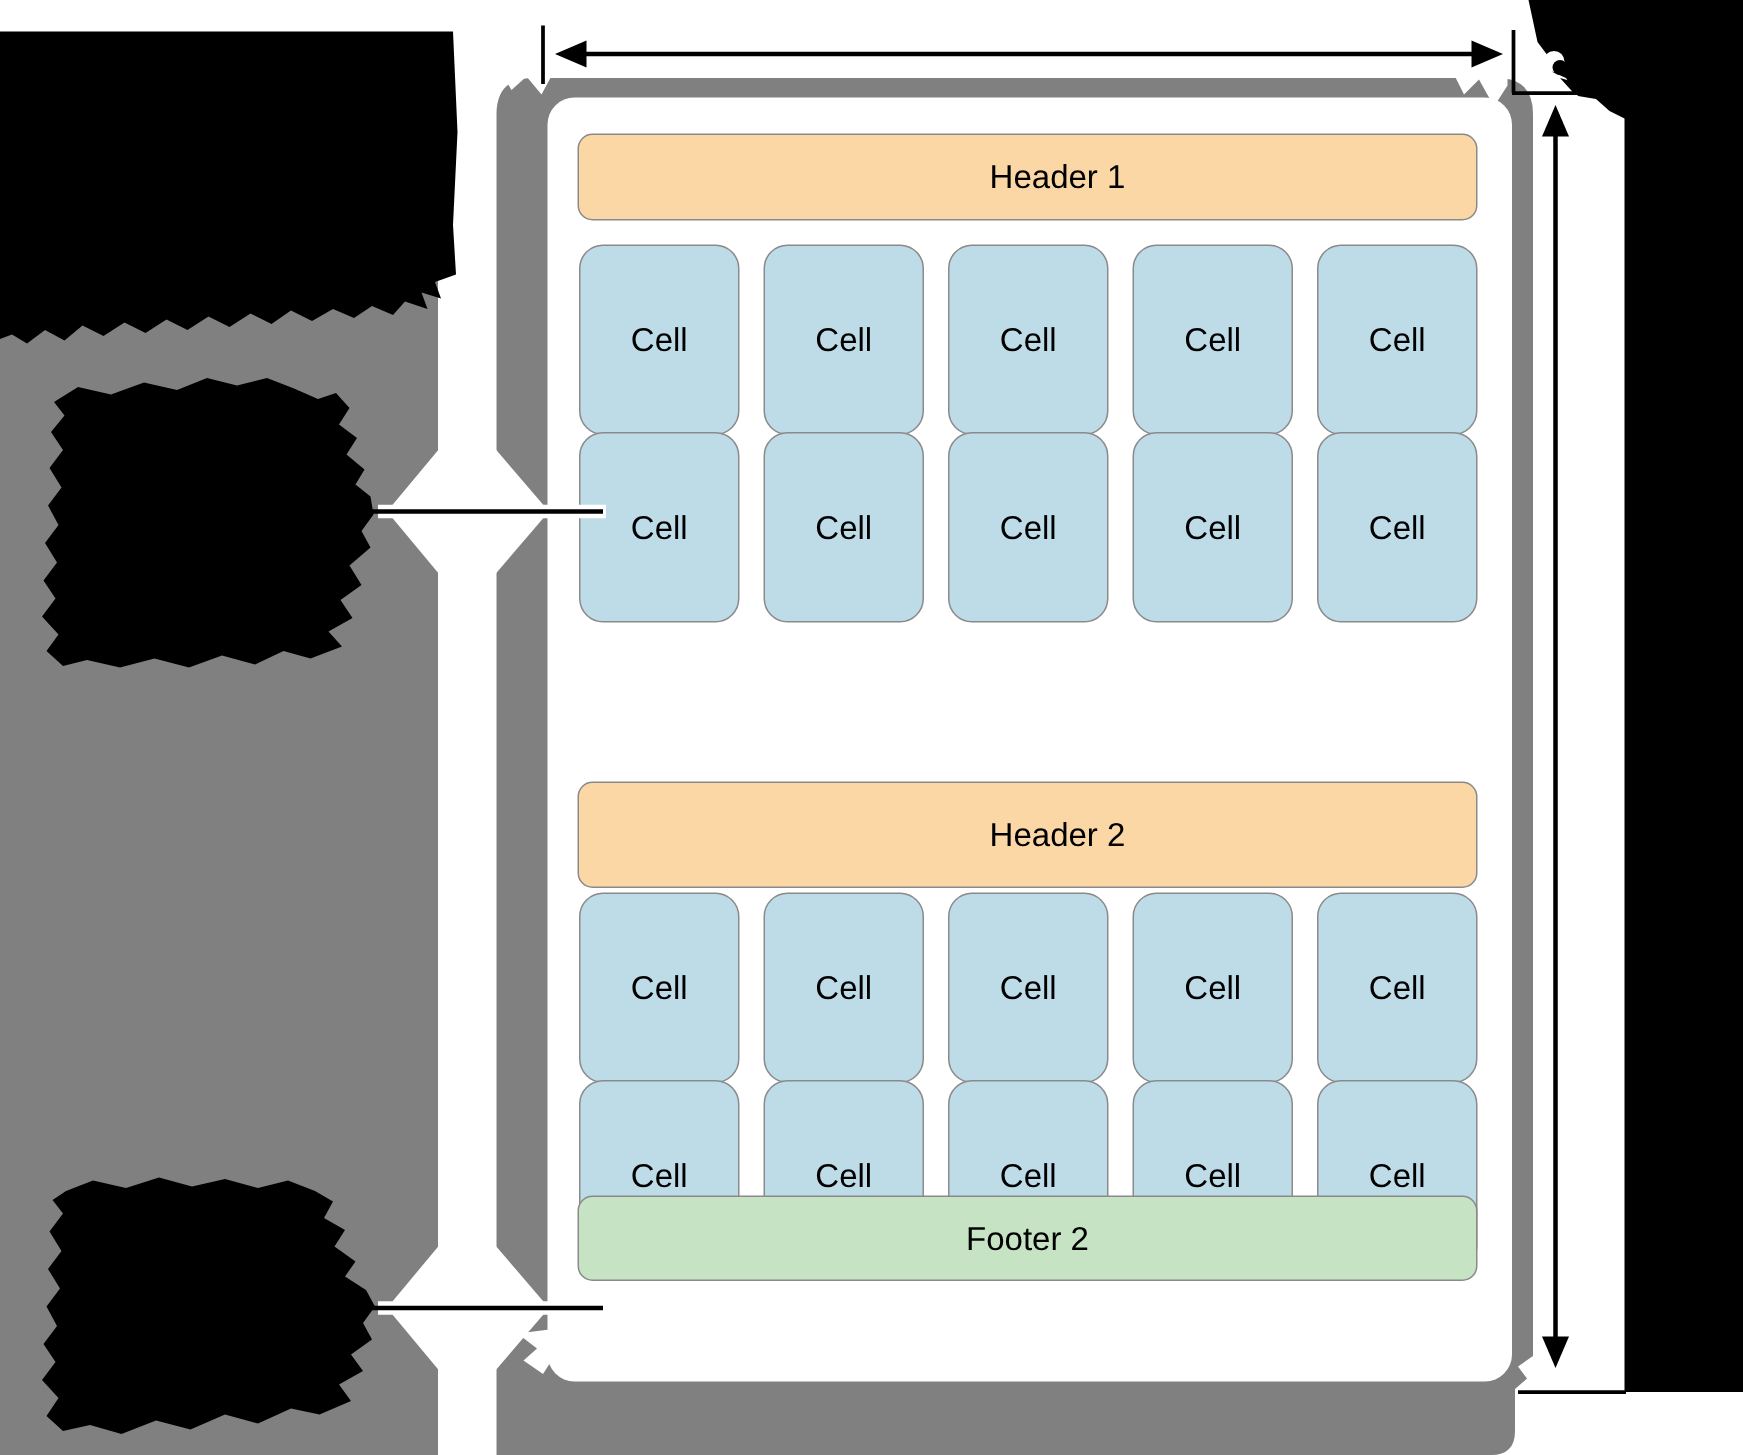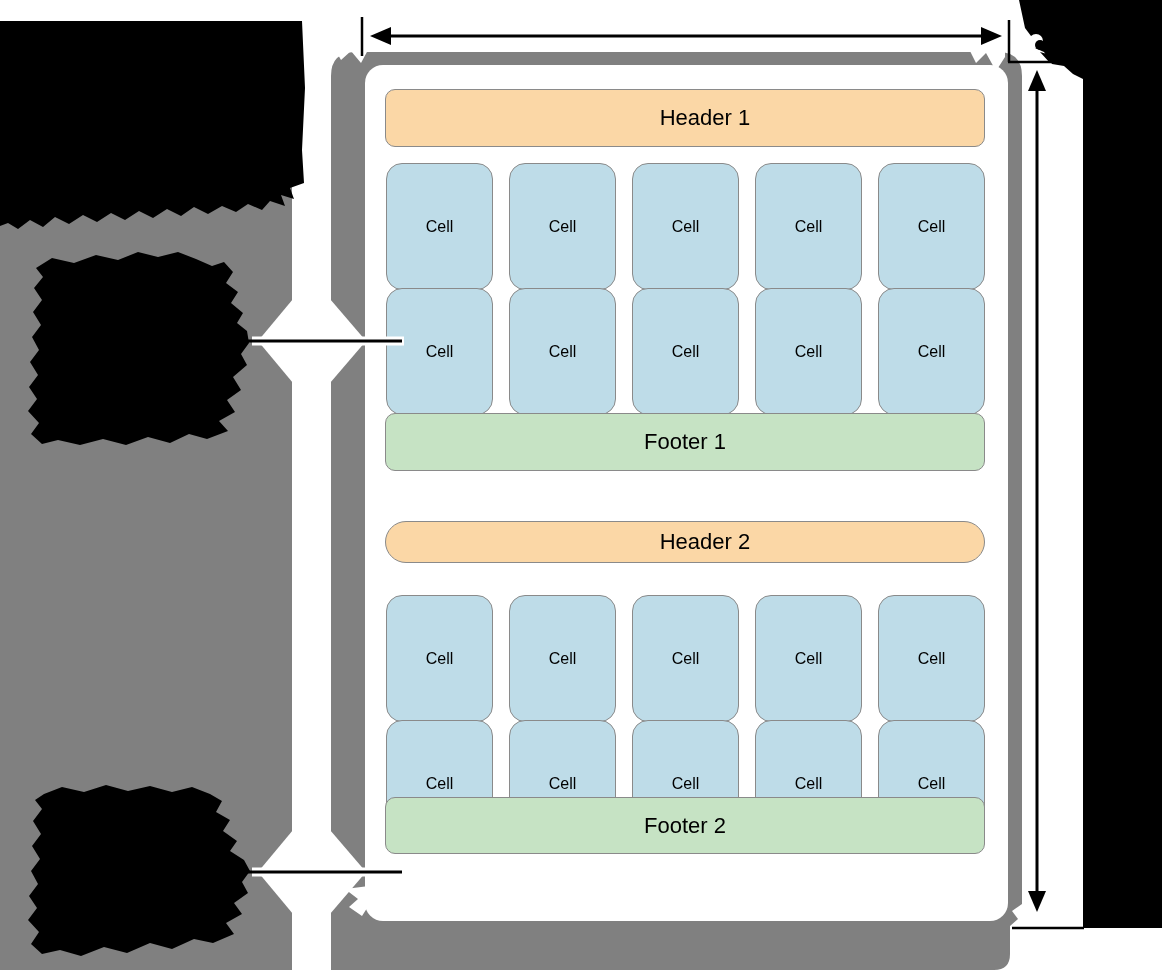--- a/index.html
+++ b/index.html
@@ -13,25 +13,25 @@
   
   .panel{position:absolute;left:365px;top:65px;width:643px;height:856px;
          background:var(--panel_white);border-radius:18px;z-index:1;}
   .bar{position:absolute;left:20px;width:600px;border:1.6px solid var(--border_gray);
        border-radius:10px;box-sizing:border-box;display:flex;align-items:center;
        justify-content:center;font-size:22px;color:var(--ink);}
   .bar.header{background:var(--header_fill);padding-left:40px;}
   .bar.footer{background:var(--footer_fill);}
   .h1{top:24px;height:58px;}
   .f1{top:348px;height:58px;}
-  .h2{top:456px;height:42px;border-radius:22px;}
+  .h2{top:456px;height:71px;}
   .f2{top:732px;height:57px;}
   .cell{position:absolute;width:107px;height:127px;background:var(--cell_fill);
         border:1.6px solid var(--border_gray);border-radius:16px;box-sizing:border-box;
-        display:flex;align-items:center;justify-content:center;font-size:16px;color:var(--ink);}
+        display:flex;align-items:center;justify-content:center;font-size:22px;color:var(--ink);}
   .r1{top:98px;} .r2{top:223px;} .r3{top:530px;} .r4{top:655px;}
   .c1{left:21px;} .c2{left:144px;} .c3{left:267px;} .c4{left:390px;} .c5{left:513px;}
   .bg-layer{z-index:0;} .fg-layer{z-index:3;pointer-events:none;}
 </style>
 </head>
 <body>
 
 <div id="canvas">
 
   <svg class="bg-layer" width="1162" height="970" viewBox="0 0 1162 970">
@@ -53,21 +53,20 @@
     <div class="cell r1 c3">Cell</div>
     <div class="cell r1 c4">Cell</div>
     <div class="cell r1 c5">Cell</div>
 
     <div class="cell r2 c1">Cell</div>
     <div class="cell r2 c2">Cell</div>
     <div class="cell r2 c3">Cell</div>
     <div class="cell r2 c4">Cell</div>
     <div class="cell r2 c5">Cell</div>
 
-    <div class="bar footer f1">Footer 1</div>
 
     <div class="bar header h2">Header 2</div>
 
     <div class="cell r3 c1">Cell</div>
     <div class="cell r3 c2">Cell</div>
     <div class="cell r3 c3">Cell</div>
     <div class="cell r3 c4">Cell</div>
     <div class="cell r3 c5">Cell</div>
 
     <div class="cell r4 c1">Cell</div>

